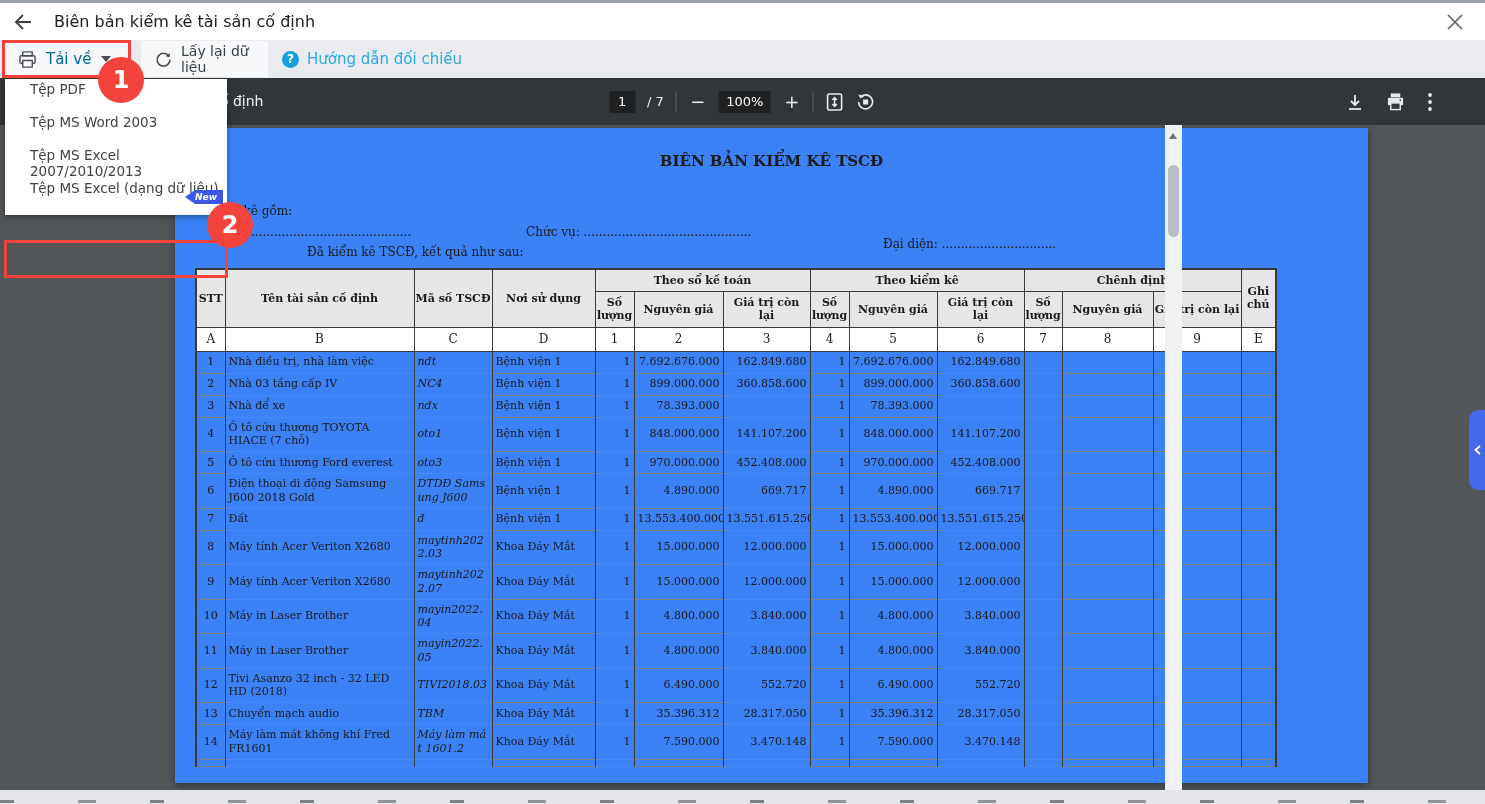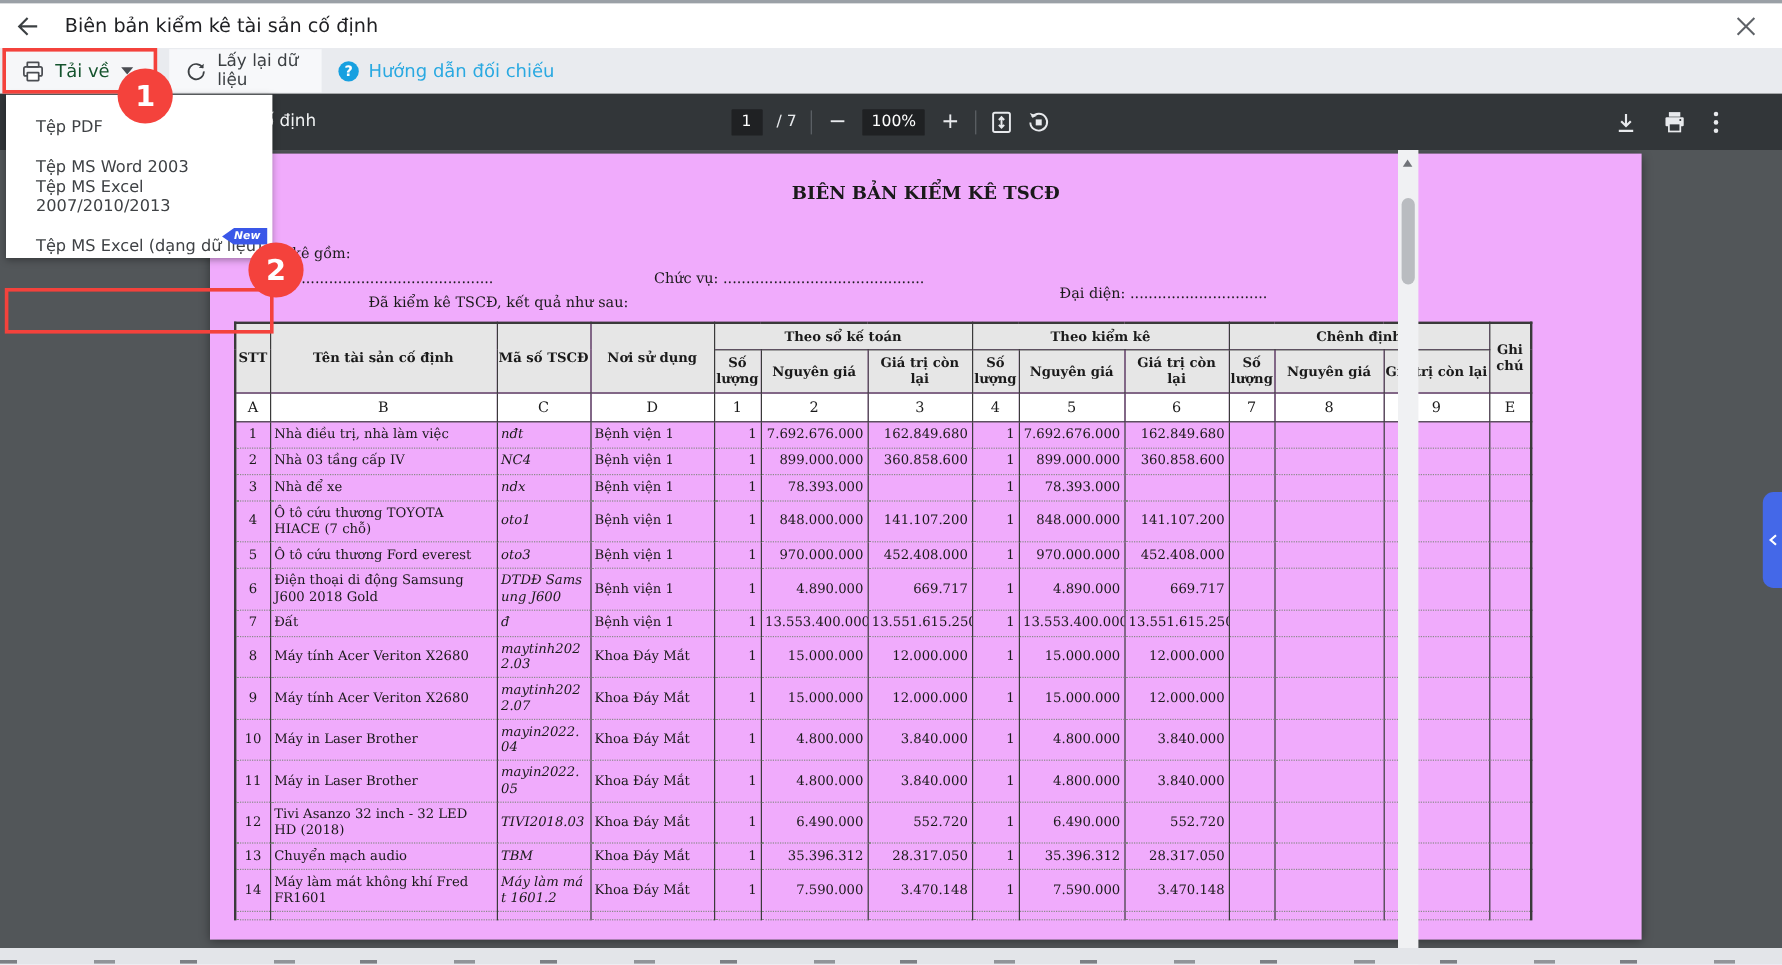--- a/index.html
+++ b/index.html
@@ -11,64 +11,64 @@
   .top-edge { position:absolute; left:0; top:0; width:1485px; height:3px; background:#9aa0a6; }
   .topbar { position:absolute; left:0; top:3px; width:1485px; height:37px; background:#fff; display:flex; align-items:center; }
   .back-btn { width:46px; height:36px; display:flex; align-items:center; justify-content:center; cursor:pointer; }
   .page-title { font-size:16px; font-weight:500; color:#202124; margin-left:8px; }
   .close-btn { position:absolute; right:16px; top:5px; width:28px; height:28px; display:flex; align-items:center; justify-content:center; cursor:pointer; }
 
   
   .toolbar { position:absolute; left:0; top:40px; width:1485px; height:38px; background:#e9ebef; display:flex; align-items:center; }
   .tb-btn { height:36px; margin-top:0; display:flex; align-items:center; background:#f6f7f9; padding:0 14px; cursor:pointer; }
   .btn-download { position:absolute; left:4px; top:1px; width:126px; }
-  .btn-download .lbl { color:#14532d; font-size:15px; font-weight:500; margin:0 10px 0 9px; }
+  .btn-download .lbl { color:#0369a1; font-size:15px; font-weight:500; margin:0 10px 0 9px; }
   .caret { width:0; height:0; border-left:5px solid transparent; border-right:5px solid transparent; border-top:6px solid #4a4d52; }
   .btn-reload { position:absolute; left:141px; top:1px; width:127px; background:#f7f8fa; }
   .btn-reload .lbl { color:#3c4043; font-size:14px; margin-left:9px; }
   .help-link { position:absolute; left:282px; top:1px; height:36px; display:flex; align-items:center; cursor:pointer; }
   .q-icon { width:17px; height:17px; border-radius:50%; background:#17a0e0; color:#fff; font-size:12px; font-weight:bold; display:flex; align-items:center; justify-content:center; }
   .help-link .lbl { color:#2aa9e1; font-size:15px; font-weight:500; margin-left:8px; }
 
   
   .red-rect { position:absolute; border:3px solid #f4423c; z-index:25; pointer-events:none; }
   .rect-1 { left:2px; top:40px; width:129px; height:38px; }
   .rect-2 { left:4px; top:240px; width:224px; height:38px; }
   .red-circle { position:absolute; width:46px; height:46px; border-radius:50%; background:#f4423c; color:#fff; font-size:24px; font-weight:bold; display:flex; align-items:center; justify-content:center; z-index:26; }
   .circle-1 { left:98px; top:57px; }
   .circle-2 { left:207px; top:202px; }
 
   
   .menu { position:absolute; left:5px; top:79px; width:222px; background:#fff; box-shadow:0 2px 6px rgba(0,0,0,.35); z-index:20; padding:2px 0; }
-  .menu-item { position:relative; height:33px; display:flex; align-items:flex-end; padding-left:25px; font-size:13.5px; color:#3f4245; cursor:pointer; }
+  .menu-item { position:relative; height:33px; display:flex; align-items:flex-start; padding-left:25px; font-size:13.5px; color:#3f4245; cursor:pointer; }
   .badge-new { position:absolute; right:4px; top:10px; background:#3a57e8; color:#fff; font-size:9px; font-style:italic; font-weight:bold; padding:2px 6px 2px 10px; clip-path:polygon(10px 0,100% 0,100% 100%,10px 100%,0 50%); }
 
   
   .pdf-toolbar { position:absolute; left:0; top:78px; width:1485px; height:47px; background:#323639; z-index:5; }
   .pdf-doc-title { position:absolute; left:35px; top:0; height:47px; line-height:47px; color:#f1f3f4; font-size:14px; font-weight:500; }
   .pdf-center { position:absolute; left:50%; top:0; transform:translateX(-50%); height:47px; display:flex; align-items:center; gap:12px; }
   .dark-box { background:#1f2123; color:#fff; font-size:13px; text-align:center; border-radius:1px; }
   .page-num { width:26px; height:22px; line-height:22px; }
   .page-count { color:#e8eaed; font-size:13px; }
   .v-div { width:1px; height:20px; background:#5f6368; }
   .zoom-btn { color:#e8eaed; font-size:18px; width:18px; text-align:center; cursor:pointer; line-height:18px; }
   .zoom-box { width:52px; height:22px; line-height:22px; }
   .pdf-right { position:absolute; right:52px; top:0; height:47px; display:flex; align-items:center; gap:22px; }
   .pdf-icon { cursor:pointer; display:flex; align-items:center; justify-content:center; }
 
   
   .viewer { position:absolute; left:0; top:125px; width:1485px; height:665px; background:#525659; overflow:hidden; }
-  .page { position:absolute; left:175px; top:3px; width:1193px; height:655px; background:#f0abfc; box-shadow:0 2px 8px rgba(0,0,0,.4); font-family:"DejaVu Serif","Liberation Serif",serif; color:#1a1a1a; }
+  .page { position:absolute; left:175px; top:3px; width:1193px; height:655px; background:#3b82f6; box-shadow:0 2px 8px rgba(0,0,0,.4); font-family:"DejaVu Serif","Liberation Serif",serif; color:#1a1a1a; }
 
   .doc-title { position:absolute; left:0; top:24px; width:100%; text-align:center; font-size:15px; font-weight:bold; }
   .doc-subtitle { position:absolute; left:0; top:52px; width:100%; text-align:center; font-size:12px; font-style:italic; }
   .doc-line { position:absolute; font-size:12px; }
   .frag { left:57px; top:76px; }
   .dots-left { left:76px; top:97px; }
-  .dots-mid { left:370px; top:97px; }
+  .dots-mid { left:351px; top:97px; }
   .dots-right { left:708px; top:109px; }
   .result-line { left:132px; top:117px; }
 
   
   .doc-table { position:absolute; left:20px; top:140px; border-collapse:collapse; table-layout:fixed; width:1080px; border:2px solid #3a3a3a; border-bottom:none; font-family:inherit; }
   .doc-table th, .doc-table td { border:1px solid #3a3a3a; overflow:hidden; }
   .doc-table thead th { background:#e6e6e6; font-size:11px; font-weight:bold; text-align:center; padding:2px 1px; }
   .doc-table thead tr.letters td { background:#fff; font-size:12px; text-align:center; height:24px; font-weight:normal; }
   .doc-table thead tr.grp th { height:22px; }
   .doc-table thead tr.sub th { height:36px; }

